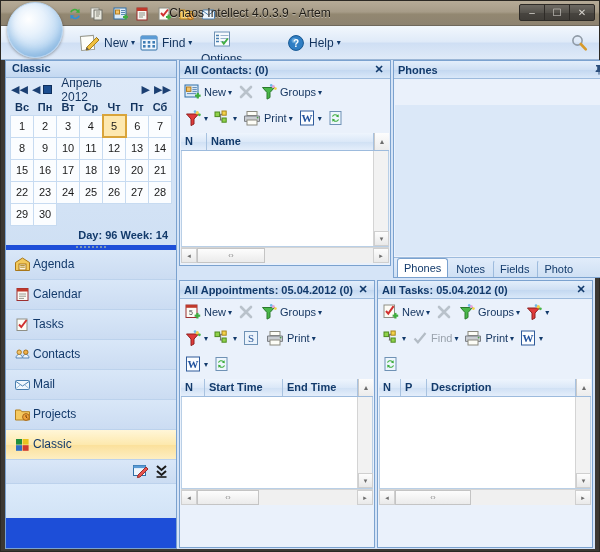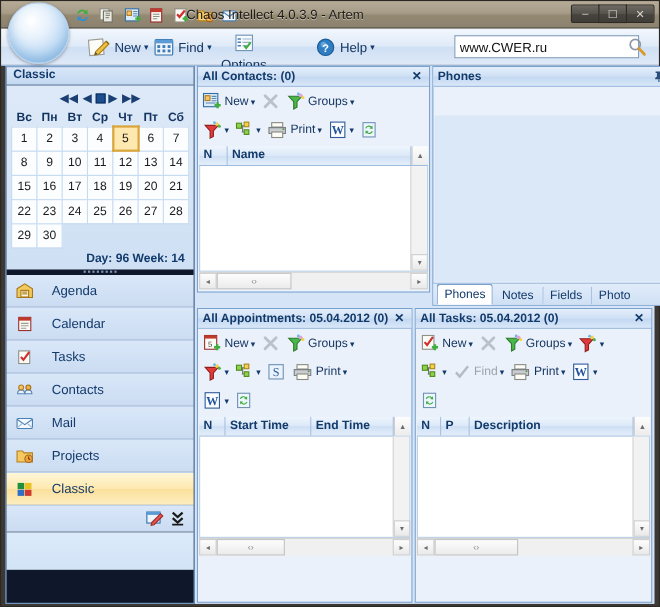--- a/index.html
+++ b/index.html
@@ -186,21 +186,21 @@
   .tab.active {
     background: #fff; border-color: #7ba2cf;
     height: 19px; font-weight: normal;
   }
   .tab.sep { border-left: 1px solid #9dbbdd; }
 
   
   #sidebar {
     position: absolute; left: 0; top: 0;
     width: 172px; height: 489px;
-    background: #0f172a;
+    background: #1d4ed8;
     border: 1px solid #7ba2cf;
   }
   #classic-head {
     height: 17px;
     background: linear-gradient(180deg,#d9e7f8,#c3d8f1);
     border-bottom: 1px solid #9dbbdd;
     font-size: 11px; font-weight: bold; color: #123a6b;
     padding: 1px 6px;
   }
   #calendar {
@@ -234,21 +234,21 @@
     text-align: right; font-size: 11px; font-weight: bold;
     color: #123a6b; padding: 3px 4px 2px 0;
   }
   #splitter-dots {
     height: 5px; display: flex; align-items: center; justify-content: center;
     gap: 2px;
   }
   #splitter-dots i { width: 2px; height: 2px; background: #7b96b8; display: block; }
 
   .nav-item {
-    display: flex; align-items: center; gap: 16px;
+    display: flex; align-items: center; gap: 2px;
     height: 30px; padding-left: 8px;
     border-bottom: 1px solid #bcd2ec;
     font-size: 12px; color: #133a6b;
     background: linear-gradient(180deg,#d9e7f8,#cbdcf2);
   }
   .nav-item.active {
     background: linear-gradient(180deg,#fff6d8 0%,#fde9ae 50%,#fbe09a 51%,#fdeec2 100%);
     font-weight: normal;
   }
   #nav-footer {
@@ -389,21 +389,20 @@
         </svg>
       </span>
       <span>Help</span>
       <span class="caret">▾</span>
     </div>
 
     <div class="tb-item" style="left:333px; pointer-events:none;margin-top:32px;">
       <span id="quickfind-label">Quick Find</span>
     </div>
 
-    <input id="quickfind-box" style="position: absolute; left: 412px; top: 6px;" value="www.CWER.ru">
 
     <div class="tb-item" style="left:566px; width:24px; justify-content:center;">
       <span class="ico">
         <svg width="20" height="20" viewBox="0 0 20 20">
           <circle cx="8.5" cy="7.5" r="4.6" fill="none" stroke="#8f9aa6" stroke-width="1.6"></circle>
           <path d="M11.8 11l5 5.4" stroke="#d79a2b" stroke-width="2.6" stroke-linecap="round"></path>
         </svg>
       </span>
     </div>
   </div>
@@ -412,20 +411,21 @@
 
     <div id="sidebar">
 
       <div id="classic-head">Classic</div>
 
       <div id="calendar">
         <div id="cal-nav">
           <span class="cal-arrow">◀◀</span>
           <span class="cal-arrow">◀</span>
           <span id="cal-today-sq"></span>
+          <span id="cal-month">Апрель 2012</span>
           <span class="cal-arrow">▶</span>
           <span class="cal-arrow">▶▶</span>
         </div>
         <table class="cal">
           <thead>
             <tr>
               <th>Вс</th>
               <th>Пн</th>
               <th>Вт</th>
               <th>Ср</th>

